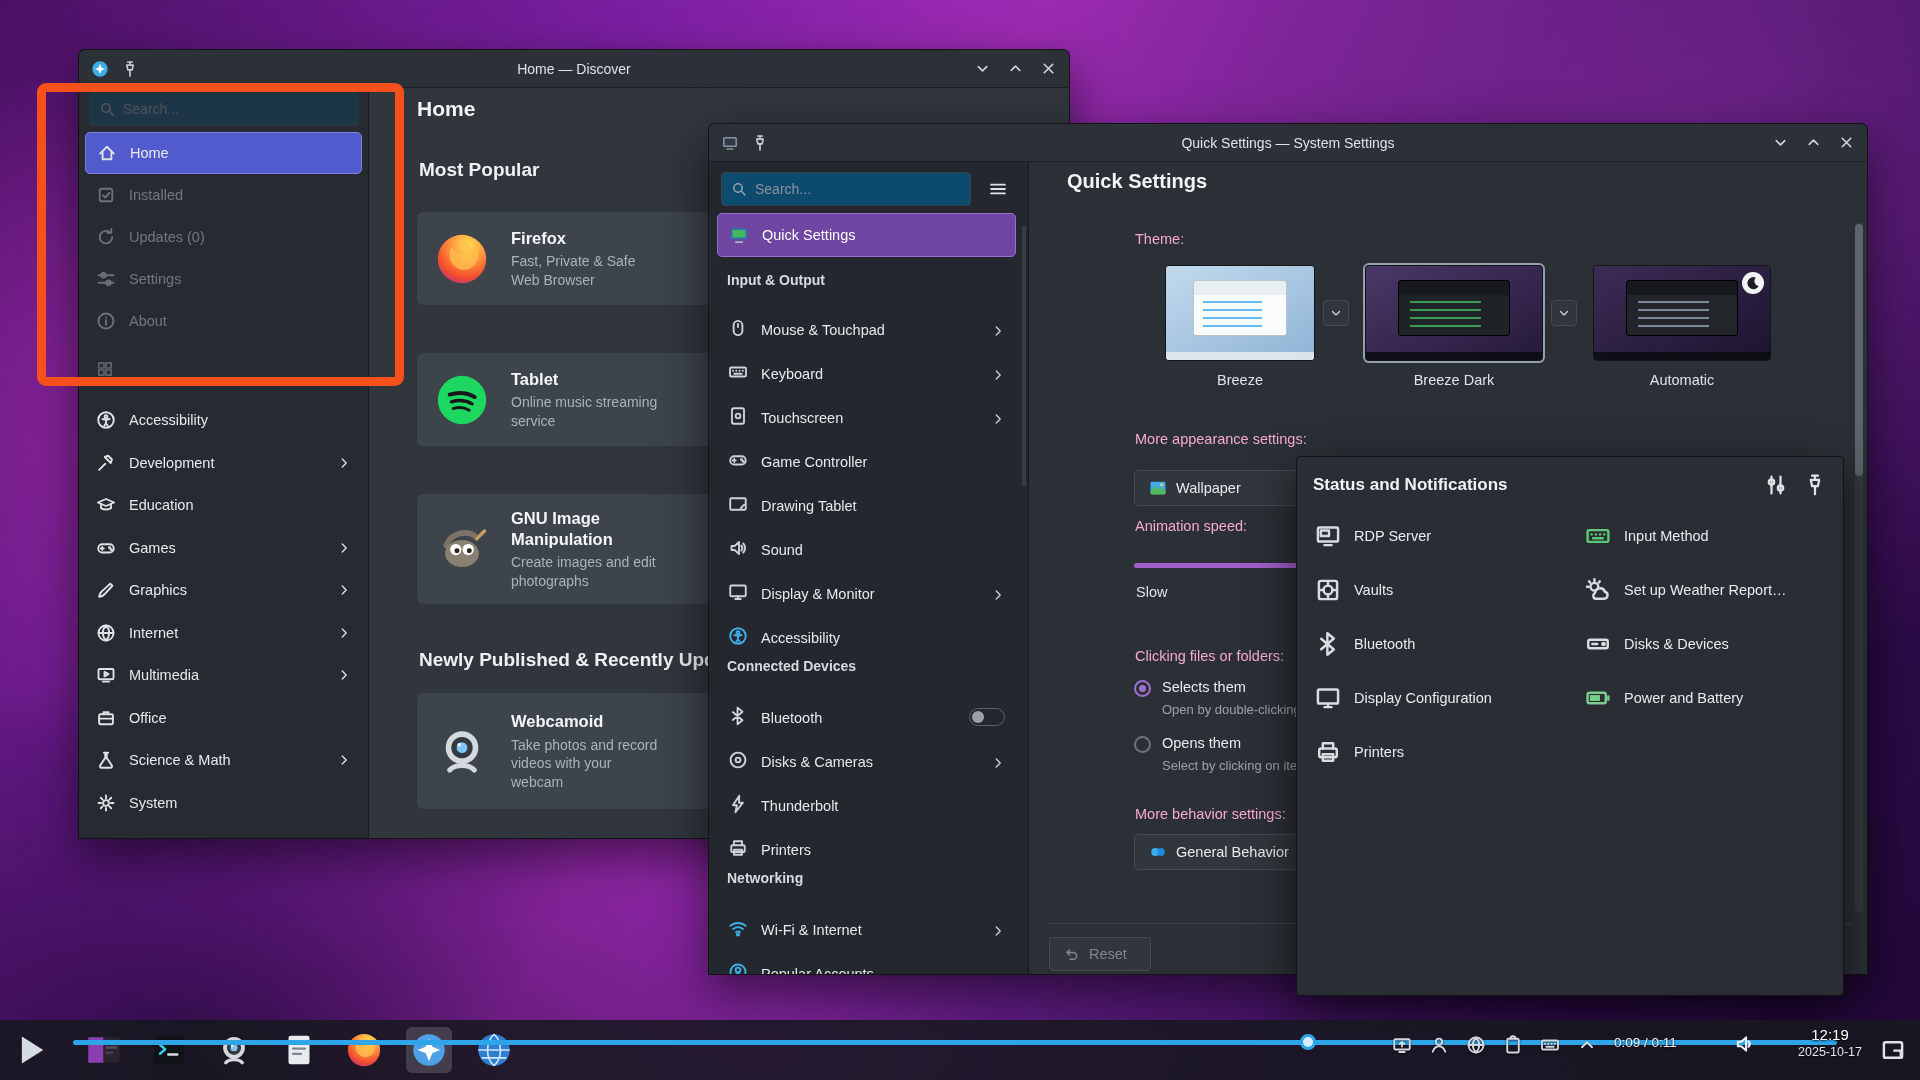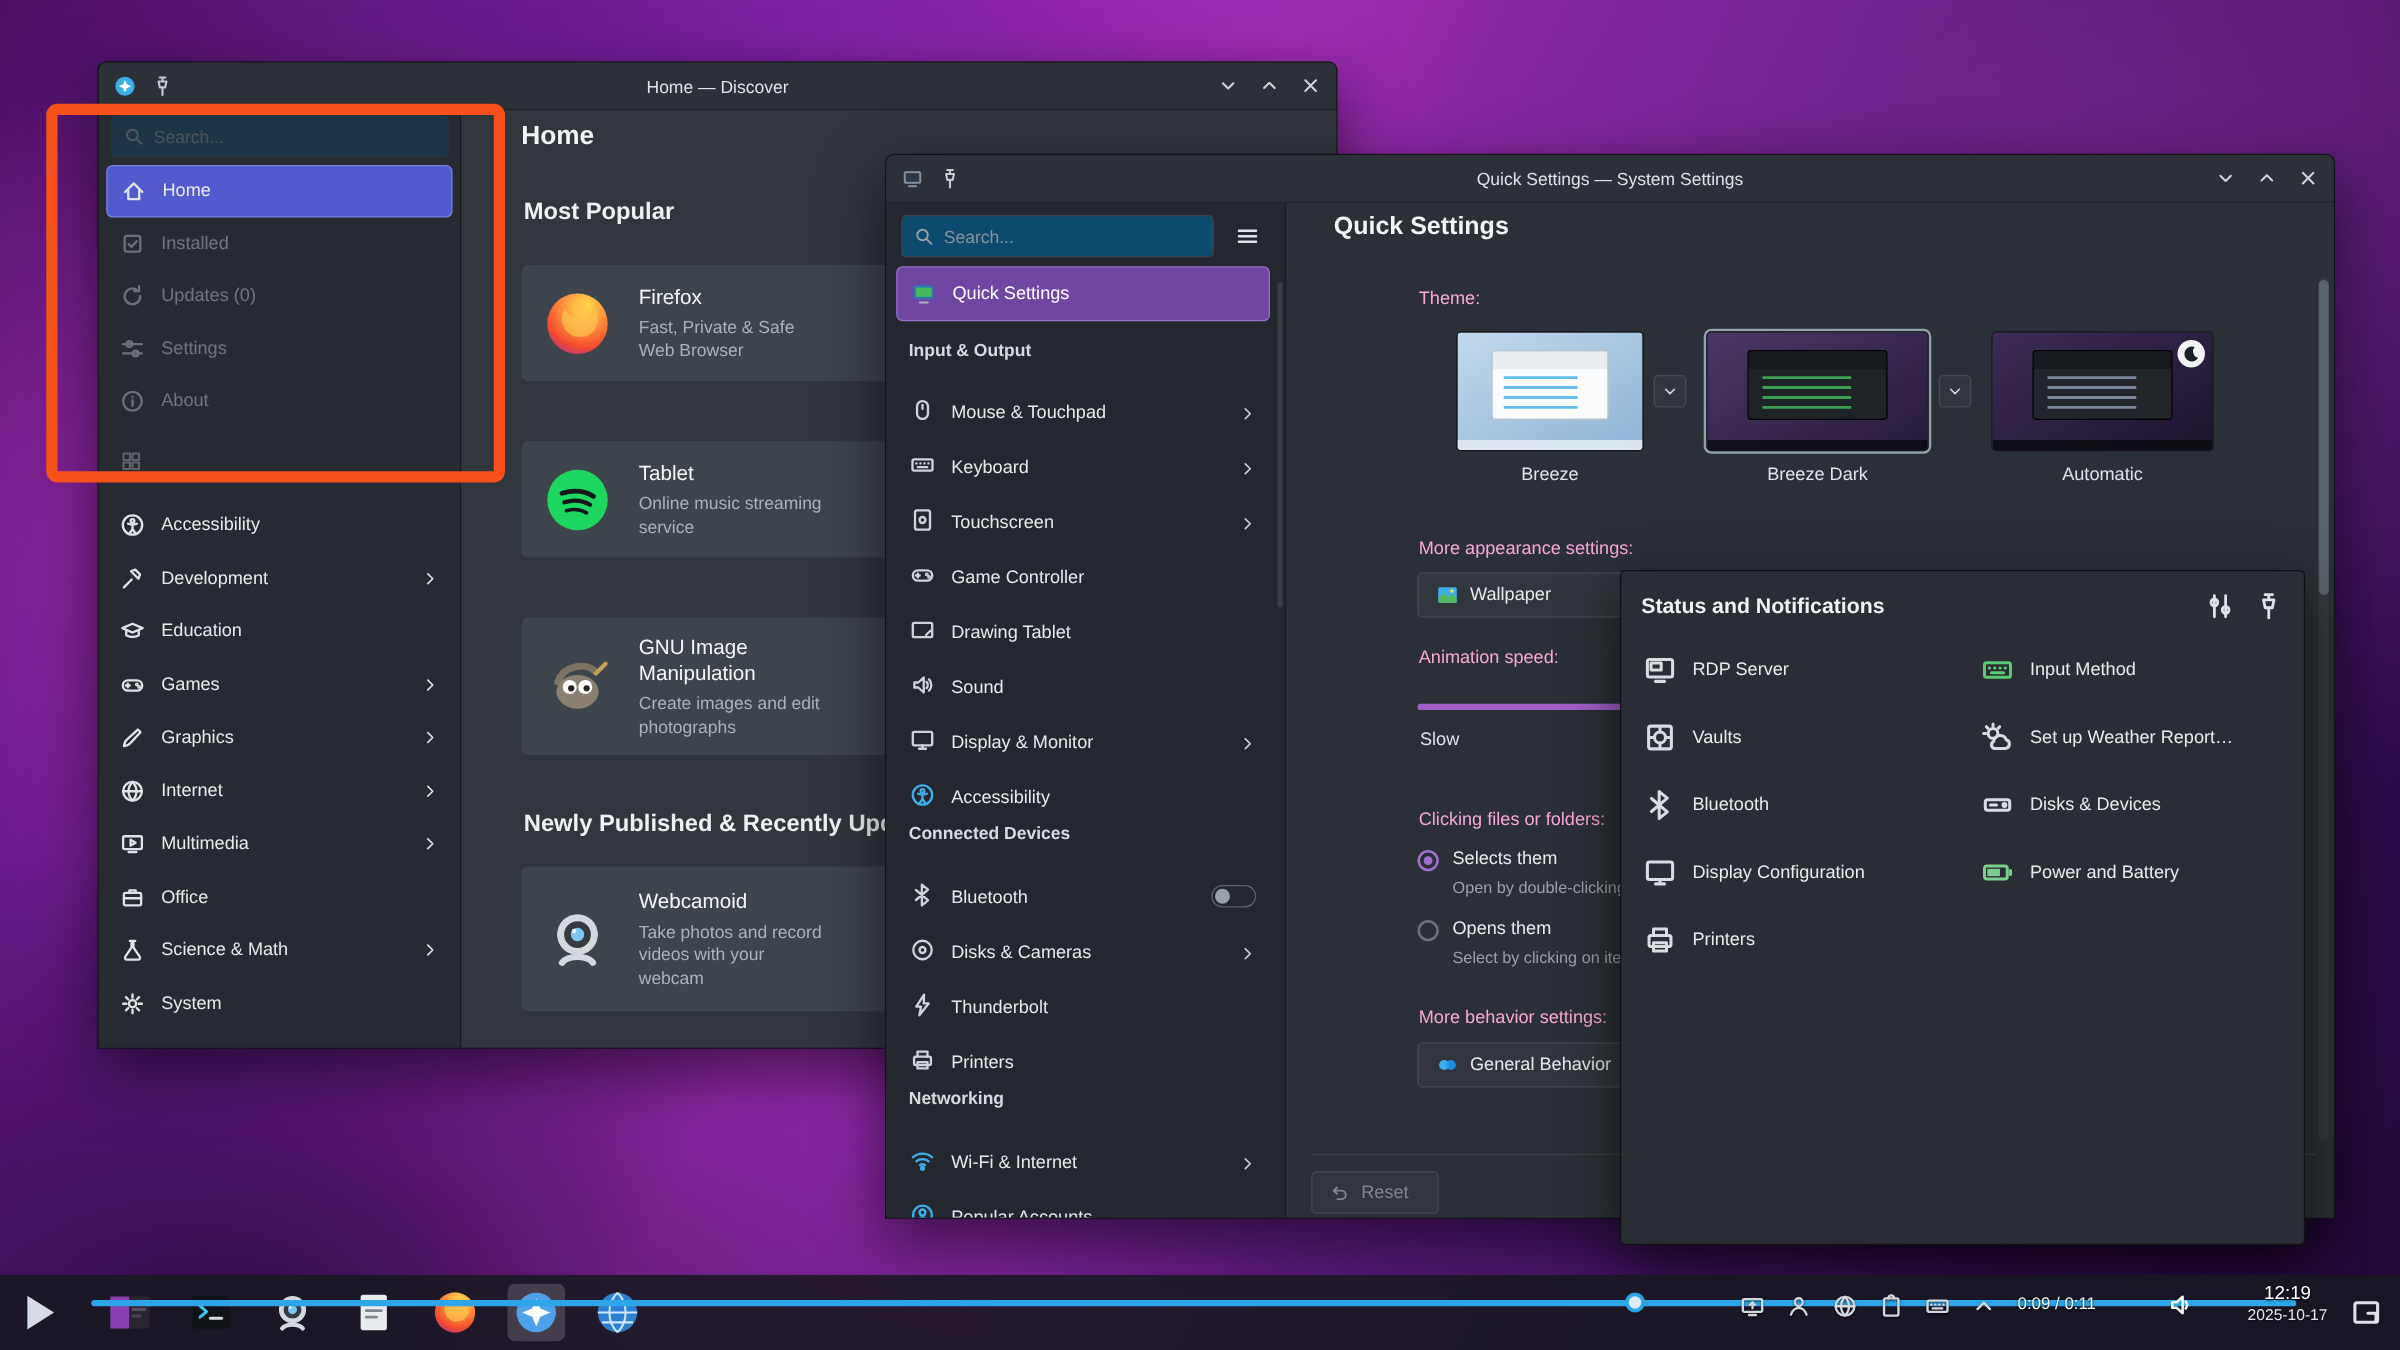--- a/index.html
+++ b/index.html
@@ -47,21 +47,21 @@
 .d-main h1{position:absolute;left:48px;top:9px;font-size:21px;font-weight:700;color:#f2f4f6}
 .sec{position:absolute;left:50px;font-size:19px;font-weight:700;color:#eef1f3;white-space:nowrap}
 .sec1{top:71px}
 .sec2{top:561px}
 .cards{position:absolute;left:48px;display:flex;flex-direction:column;gap:48px}
 .cards.one{top:124px}
 .cards.two{top:605px}
 .card{width:560px;min-height:93px;background:#3e444c;border-radius:6px;display:flex;align-items:center;padding:14px 18px;gap:22px}
 .cards.two .card{min-height:116px}
 .logo{width:54px;height:54px;flex:none;display:inline-flex}
-.meta .t{font-size:16.5px;font-weight:400;color:#f4f6f8;max-width:150px;line-height:1.25}
+.meta .t{font-size:16.5px;font-weight:700;color:#f4f6f8;max-width:150px;line-height:1.25}
 .meta .d{font-size:14px;color:#aab2ba;max-width:150px;line-height:1.32;margin-top:4px}
 
 
 .annotation{position:absolute;left:37px;top:83px;width:367px;height:303px;border:9px solid #f6511d;border-radius:9px;z-index:15;pointer-events:none}
 
 
 .settings{left:708px;top:123px;width:1160px;height:852px;z-index:20}
 .s-sidebar{position:absolute;left:0;top:38px;bottom:0;width:320px;background:#24282e;overflow:hidden;border-right:1px solid rgba(0,0,0,.35)}
 .s-sidebar .search{left:12px;top:10px;width:250px}
 .hamburger{position:absolute;left:268px;top:10px;width:42px;height:34px;display:flex;align-items:center;justify-content:center;color:#dfe3e7;background:none;border:none;border-radius:4px}
@@ -102,21 +102,21 @@
 .tp-moon{display:none;position:absolute;right:6px;top:6px;width:22px;height:22px;background:#f2f4f6;border-radius:50%;color:#1c2025;padding:3px}
 .v-auto .tp-moon{display:flex}
 .tprev.sel{box-shadow:0 0 0 2px #93a1ad}
 .dd{display:none;width:26px;height:26px;background:#31363c;border:1px solid #454b52;border-radius:4px;color:#cfd5da;align-items:center;justify-content:center}
 .dd.show{display:inline-flex}
 .dd .ic{width:14px;height:14px}
 .tlabel{margin-top:11px;text-align:center;font-size:14.5px;color:#dfe3e7}
 .theme.has-dd .tlabel{padding-right:34px}
 .btn{position:absolute;height:36px;background:#31363c;border:1px solid #454b52;border-radius:4px;display:flex;align-items:center;gap:9px;padding:0 14px;font-size:14.5px;color:#e6eaed}
 .btn .ic{width:18px;height:18px}
-.btn-wallpaper{left:105px;top:296px;width:176px}
+.btn-wallpaper{left:105px;top:308px;width:176px}
 .btn-behavior{left:105px;top:672px;width:196px}
 .btn-reset{left:20px;top:775px;width:102px;height:34px;color:#80878e}
 .btn-reset .ic{color:#80878e;width:16px;height:16px}
 .slider{position:absolute;left:105px;top:401px;width:360px;height:5px;border-radius:3px;background:#3c424a}
 .slider .fill{position:absolute;left:0;top:0;bottom:0;width:78%;background:#a15fc9;border-radius:3px}
 .radio{position:absolute;left:105px;display:flex;gap:11px}
 .radio1{top:517px}.radio2{top:573px}
 .dotw{width:17px;height:17px;border:2px solid #6c7379;border-radius:50%;flex:none;margin-top:1px;position:relative}
 .radio.sel .dotw{border-color:#a06fd0}
 .radio.sel .dotw::after{content:"";position:absolute;inset:3px;background:#a06fd0;border-radius:50%}

